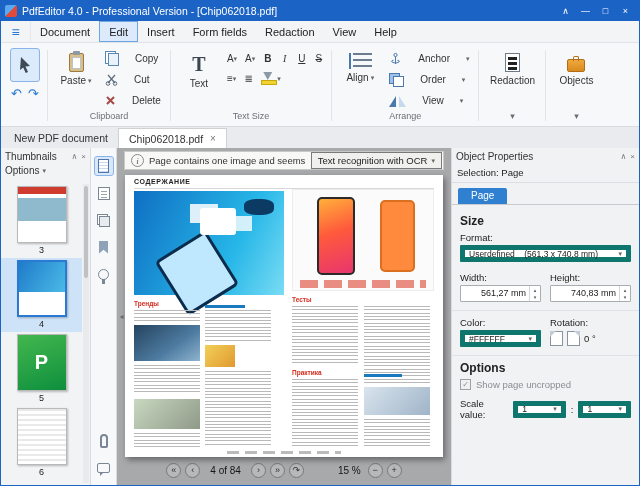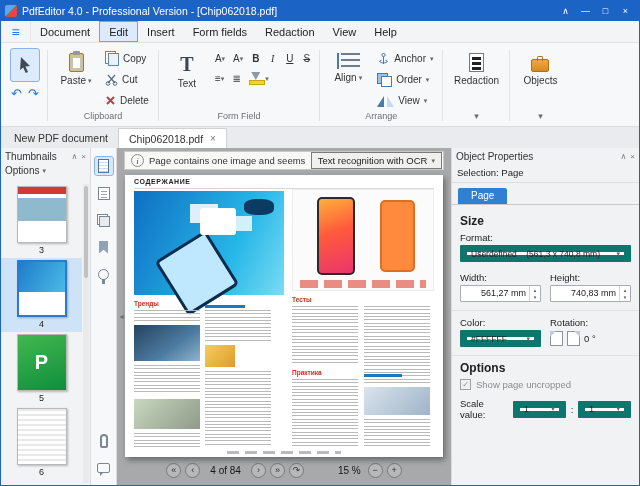--- a/index.html
+++ b/index.html
@@ -21,21 +21,21 @@
 
   
   .ribbon{height:84px;background:#f7f8fa;border-bottom:1px solid #d9dbde;display:flex;padding:2px 2px 0 4px;flex:0 0 auto;}
   .rb-sep{width:1px;background:#e2e4e7;margin:5px 2px;}
   .rb-group{display:flex;flex-direction:column;}
   .rb-body{flex:1;display:flex;align-items:flex-start;padding:3px 3px 0;gap:2px;}
   .rb-label{height:15px;text-align:center;font-size:9px;color:#6a6f76;}
   .big-btn{width:46px;display:flex;flex-direction:column;align-items:center;gap:3px;padding:5px 2px 2px;border-radius:3px;font-size:10px;color:#333;}
   .big-btn .blabel{display:flex;align-items:center;gap:2px;}
   .mini-col{display:flex;flex-direction:column;justify-content:flex-start;}
-  .mini-btn{display:flex;align-items:center;gap:4px;font-size:10px;color:#333;padding:2px 4px;height:21px;border-radius:2px;}
+  .mini-btn{display:flex;align-items:center;gap:16px;font-size:10px;color:#333;padding:2px 4px;height:21px;border-radius:2px;}
   .cd{font-size:7px;color:#666;}
   .tools-col{display:flex;flex-direction:column;align-items:center;width:40px;padding-top:3px;gap:4px;}
   .sel-tool{width:30px;height:34px;background:#dcebfb;border:1px solid #8ab4e8;border-radius:3px;display:flex;align-items:center;justify-content:center;}
   .undo-row{display:flex;gap:6px;font-size:13px;color:#2a7ad4;}
   .undo-row span{cursor:default;}
 
   
   .ic-paste{width:15px;height:19px;background:#d9c08a;border:1px solid #9a7b3f;border-radius:2px;position:relative;}
   .ic-paste::before{content:"";position:absolute;top:-3px;left:3px;right:3px;height:4px;background:#8e99a6;border-radius:1px;}
   .ic-paste::after{content:"";position:absolute;top:3px;left:2px;right:2px;bottom:2px;background:#fff;border:1px solid #b9c4cf;}
@@ -147,21 +147,21 @@
   .zoom-val{font-size:10px;color:#151515;margin-right:3px;}
 
   
   .props{width:188px;background:#f1f2f4;border-left:1px solid #d9dbde;font-size:9.5px;color:#222;display:flex;flex-direction:column;flex:0 0 auto;}
   .props-sel{padding:2px 5px 4px;border-bottom:1px solid #dcdee1;}
   .props-tabs{padding:5px 6px 0;border-bottom:1px solid #c8cacd;}
   .ptab{display:inline-block;background:#2f80d0;color:#fff;padding:2px 13px 3px;font-size:10px;border-radius:2px 2px 0 0;}
   .props-body{padding:4px 8px 0;}
   .sec-title{font-weight:bold;font-size:12px;margin:5px 0 4px;}
   .field-label{margin:4px 0 2px;}
-  .select{height:17px;background:#fff;border:7px solid #0f766e;display:flex;align-items:center;padding:0 4px;border-radius:1px;}
+  .select{height:17px;background:#fff;border:5px solid #0f766e;display:flex;align-items:center;padding:0 4px;border-radius:1px;}
   .select .sval{white-space:pre;overflow:hidden;font-size:8.5px;}
   .select .cd{margin-left:auto;padding-left:3px;}
   .two-col{display:flex;gap:9px;}
   .col-half{width:81px;}
   .spin{height:17px;background:#fff;border:1px solid #a9acb2;display:flex;align-items:stretch;border-radius:1px;}
   .spin .val{flex:1;text-align:right;padding:2px 3px 0 0;font-size:9px;}
   .spin .arrows{width:11px;border-left:1px solid #d4d6da;display:flex;flex-direction:column;}
   .spin .arrows span{flex:1;display:flex;align-items:center;justify-content:center;font-size:5px;color:#555;}
   .hr-line{height:1px;background:#dfe1e4;margin:8px -8px 2px;}
   .rot-row{display:flex;align-items:center;gap:4px;height:17px;}
@@ -277,21 +277,21 @@
                 <span class="cd">▾</span>
               </span>
             <span class="fmt-btn">≣</span>
             <span class="fmt-btn">
                 <span class="ic-pen"></span>
                 <span class="cd">▾</span>
               </span>
           </div>
         </div>
       </div>
-      <div class="rb-label">Form Field</div>
+      <div class="rb-label">Text Size</div>
     </div>
     <div class="rb-sep"></div>
 
     <div class="rb-group">
       <div class="rb-body">
         <div class="big-btn">
           <span class="ic-align"></span>
           <span class="blabel">
               <span>Align</span>
               <span class="cd">▾</span>

